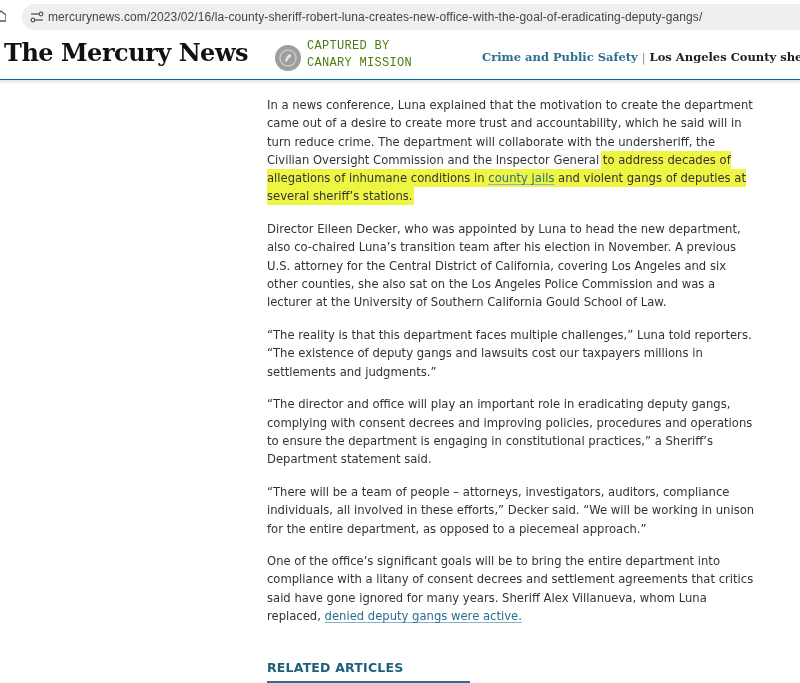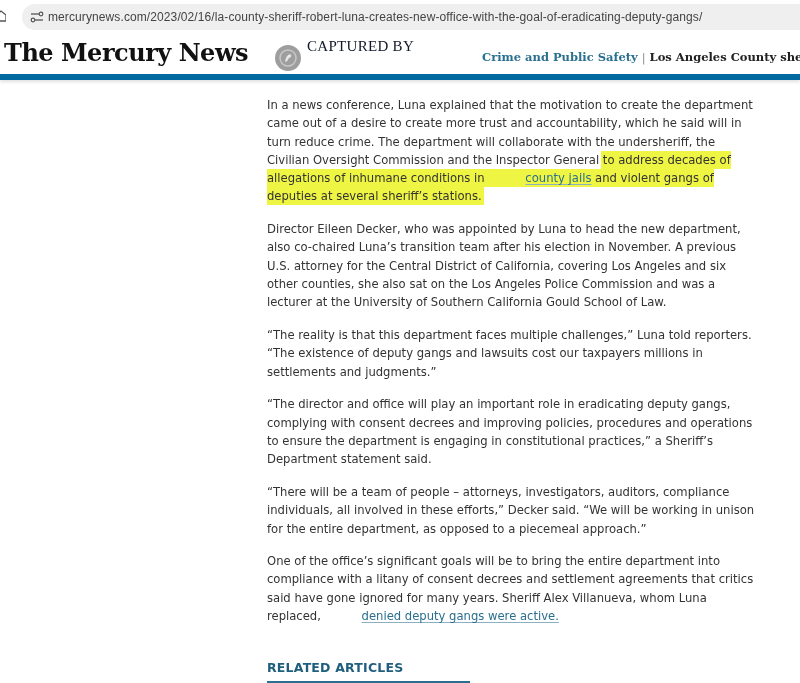--- a/index.html
+++ b/index.html
@@ -5,34 +5,34 @@
   * { box-sizing: border-box; margin: 0; padding: 0; }
   html, body { width: 800px; height: 683px; overflow: hidden; background: #ffffff; }
   body { font-family: "DejaVu Sans", "Liberation Sans", sans-serif; color: #333; position: relative; }
 
   .browser-bar { position: absolute; left: 0; top: 0; width: 800px; height: 34px; background: #ffffff; }
   .home-icon { position: absolute; left: -4px; top: 10px; width: 10px; height: 12px; }
   .url-pill { position: absolute; left: 22px; top: 4px; width: 790px; height: 26px; background: #efefef; border-radius: 13px; }
   .site-info-icon { position: absolute; left: 8px; top: 6px; width: 14px; height: 14px; }
   .url-text { position: absolute; left: 26px; top: 6px; font-family: "Liberation Sans", sans-serif; font-size: 12px; color: #444; white-space: nowrap; letter-spacing: 0.1px; }
 
-  .site-header { position: absolute; left: 0; top: 34px; width: 800px; height: 46px; background: #ffffff; border-bottom: 6px solid #0369a1; box-shadow: 0 2px 3px rgba(0,0,0,0.12); overflow: hidden; }
+  .site-header { position: absolute; left: 0; top: 34px; width: 800px; height: 46px; background: #ffffff; border-bottom: 1px solid #0369a1; box-shadow: 0 2px 3px rgba(0,0,0,0.12); overflow: hidden; }
   .masthead { position: absolute; left: 4px; top: 4px; font-family: "DejaVu Serif", "Liberation Serif", serif; font-weight: bold; font-size: 25px; color: #111; letter-spacing: -0.5px; white-space: nowrap; transform: scaleX(0.96); transform-origin: left; }
   .canary { position: absolute; left: 273px; top: 3px; height: 40px; }
   .canary-icon { position: absolute; left: 2px; top: 8px; width: 26px; height: 26px; border-radius: 50%; background: #9e9e9e; }
-  .canary-text { position: absolute; left: 34px; top: 1px; font-family: Liberation Serif, serif; font-size: 15px; line-height: 17px; color: #0f172a; white-space: nowrap; letter-spacing: 0.3px; }
+  .canary-text { position: absolute; left: 34px; top: 1px; font-family: Liberation Mono, monospace; font-size: 12px; line-height: 17px; color: #4d7c0f; white-space: nowrap; letter-spacing: 0.3px; }
   .breadcrumb { position: absolute; left: 482px; top: 16px; font-family: "DejaVu Serif", "Liberation Serif", serif; font-size: 11.5px; white-space: nowrap; font-weight: bold; }
   .crumb-section { color: #2a6f8f; }
   .crumb-sep { color: #888; font-weight: normal; margin: 0 4px; }
   .crumb-title { color: #222; }
 
   .article { position: absolute; left: 267px; top: 96px; width: 490px; font-family: "DejaVu Sans", sans-serif; font-size: 11.6px; line-height: 18.3px; color: #333; }
   .article p { margin-bottom: 14.4px; }
   .hl { background: #eef542; box-shadow: 0 0 0 2px #eef542; }
-  .article a { color: #2a6f8f; text-decoration: underline; text-decoration-color: #8ab0c2; text-underline-offset: 2px; margin-left: 37px; }
+  .article a { color: #2a6f8f; text-decoration: underline; text-decoration-color: #8ab0c2; text-underline-offset: 2px; }
 
   .related { position: absolute; left: 267px; top: 660px; font-family: "DejaVu Sans", sans-serif; font-weight: bold; font-size: 12.5px; color: #1f5f7d; letter-spacing: 0.2px; }
   .related-line { position: absolute; left: 267px; top: 681px; width: 203px; height: 2px; background: #2a6f8f; }
   .published { position: absolute; right: 52px; top: 683px; font-family: "DejaVu Sans", sans-serif; font-style: italic; font-size: 11.6px; color: #333; white-space: nowrap; }
 </style>
 </head>
 <body>
 
 <div class="browser-bar">
   <svg class="home-icon" viewBox="0 0 10 12">
@@ -53,20 +53,21 @@
   <div class="masthead">The Mercury News</div>
   <div class="canary">
     <div class="canary-icon">
       <svg viewBox="0 0 26 26" width="26" height="26">
         <circle cx="13" cy="13" r="8" fill="none" stroke="#c8c8c8" stroke-width="1.5"></circle>
         <path d="M10 17 Q11 10 15 9 Q17 10 16 12 L14 13 Q13 16 10 17 Z" fill="#e6e6e6"></path>
       </svg>
     </div>
     <div class="canary-text">
       <div>CAPTURED BY</div>
+      <div>CANARY MISSION</div>
     </div>
   </div>
   <div class="breadcrumb">
     <span class="crumb-section">Crime and Public Safety</span><span class="crumb-sep">|</span><span class="crumb-title">Los Angeles County sheriff announc</span>
   </div>
 </div>
 
 <div class="article">
   <p><span>In a news conference, Luna explained that the motivation to create the department came out of a desire to create more trust and accountability, which he said will in turn reduce crime. The department will collaborate with the undersheriff, the Civilian Oversight Commission and the Inspector General </span><span class="hl"><span>to address decades of allegations of inhumane conditions in </span><a>county jails</a><span> and violent gangs of deputies at several sheriff’s stations.</span></span></p>
   <p>Director Eileen Decker, who was appointed by Luna to head the new department, also co-chaired Luna’s transition team after his election in November. A previous U.S. attorney for the Central District of California, covering Los Angeles and six other counties, she also sat on the Los Angeles Police Commission and was a lecturer at the University of Southern California Gould School of Law.</p>

